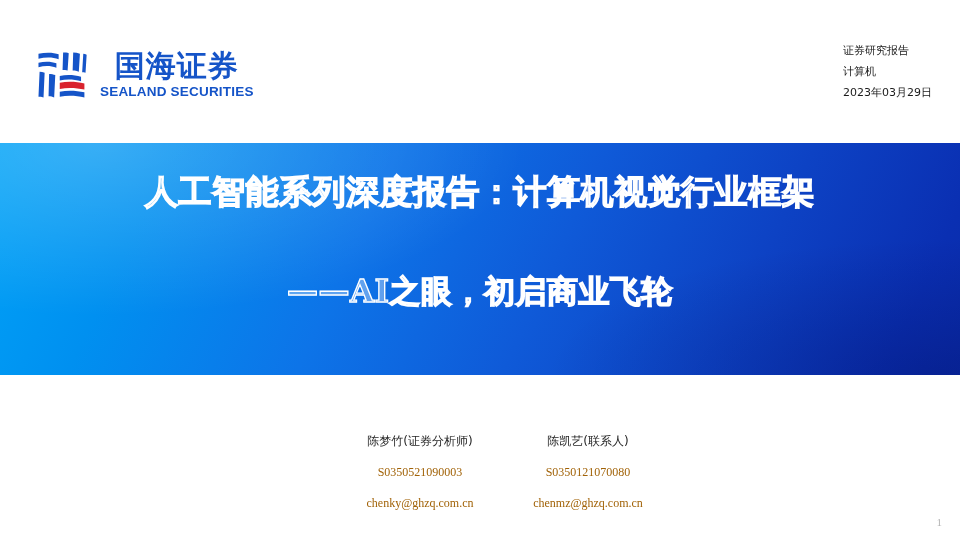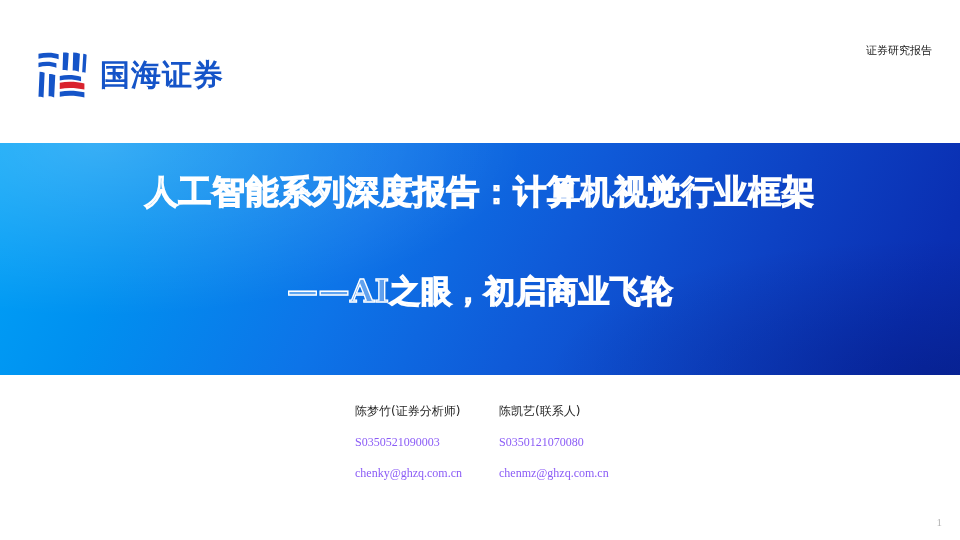--- a/index.html
+++ b/index.html
@@ -137,46 +137,47 @@
     font-weight: bold;
     font-size: 31px;
     line-height: 44px;
     letter-spacing: 0.5px;
     margin-top: 48px;
   }
 
   
   .authors {
     position: absolute;
-    top: 402px;
+    top: 432px;
     left: 355px;
     display: flex;
-    gap: 14px;
+    gap: 38px;
     color: #3a3a3a;
+    text-align: center;
   }
 
   .author-col {
     font-family: "DejaVu Sans", "Liberation Sans", sans-serif;
     font-size: 11.5px;
     line-height: 19px;
     width: 130px;
   }
 
   .author-name {
     font-size: 12px;
     color: #262626;
     white-space: nowrap;
     margin-bottom: 2px;
   }
 
   .author-code,
   .author-email {
     font-family: "Liberation Serif", "DejaVu Serif", serif;
     font-size: 12px;
-    color: #8b5cf6;
+    color: #a16207;
     white-space: nowrap;
     margin-top: 12px;
   }
 
   
   .page-number {
     position: absolute;
     right: 18px;
     bottom: 12px;
     font-family: "Liberation Serif", "DejaVu Serif", serif;
@@ -200,25 +201,28 @@
         <path d="M88,12 C90,12 92,13 94,14 L92,46 C90,45 88,45 86,45 Z"></path>
         <path d="M10,44 C13,44 16,45 19,46 L17,90 C14,89 11,89 8,89 Z"></path>
         <path d="M27,48 C31,48 35,49 38,50 L36,90 C33,89 30,88 26,88 Z"></path>
         <path d="M46,52 C58,49 72,50 84,53 L84,61 C72,58 58,57 46,60 Z"></path>
         <path d="M46,80 C60,77 76,78 90,81 L90,90 C76,87 60,86 46,89 Z"></path>
       </g>
       <path d="M46,64 C60,61 76,62 90,65 L90,76 C76,73 60,72 46,75 Z" fill="#d9232e"></path>
     </svg>
     <div class="brand-text">
       <div class="brand-cn">国海证券</div>
+      <div class="brand-en">SEALAND SECURITIES</div>
     </div>
   </div>
 
   <div class="header-meta">
     <div>证券研究报告</div>
+    <div>计算机</div>
+    <div>2023年03月29日</div>
   </div>
 
 </div>
 
 <div class="title-band">
   <div class="band-sheen"></div>
   <div class="title-wrap">
     <div class="title-line">人工智能系列深度报告：计算机视觉行业框架</div>
     <div class="title-line title-line-2">——AI之眼，初启商业飞轮</div>
   </div>

